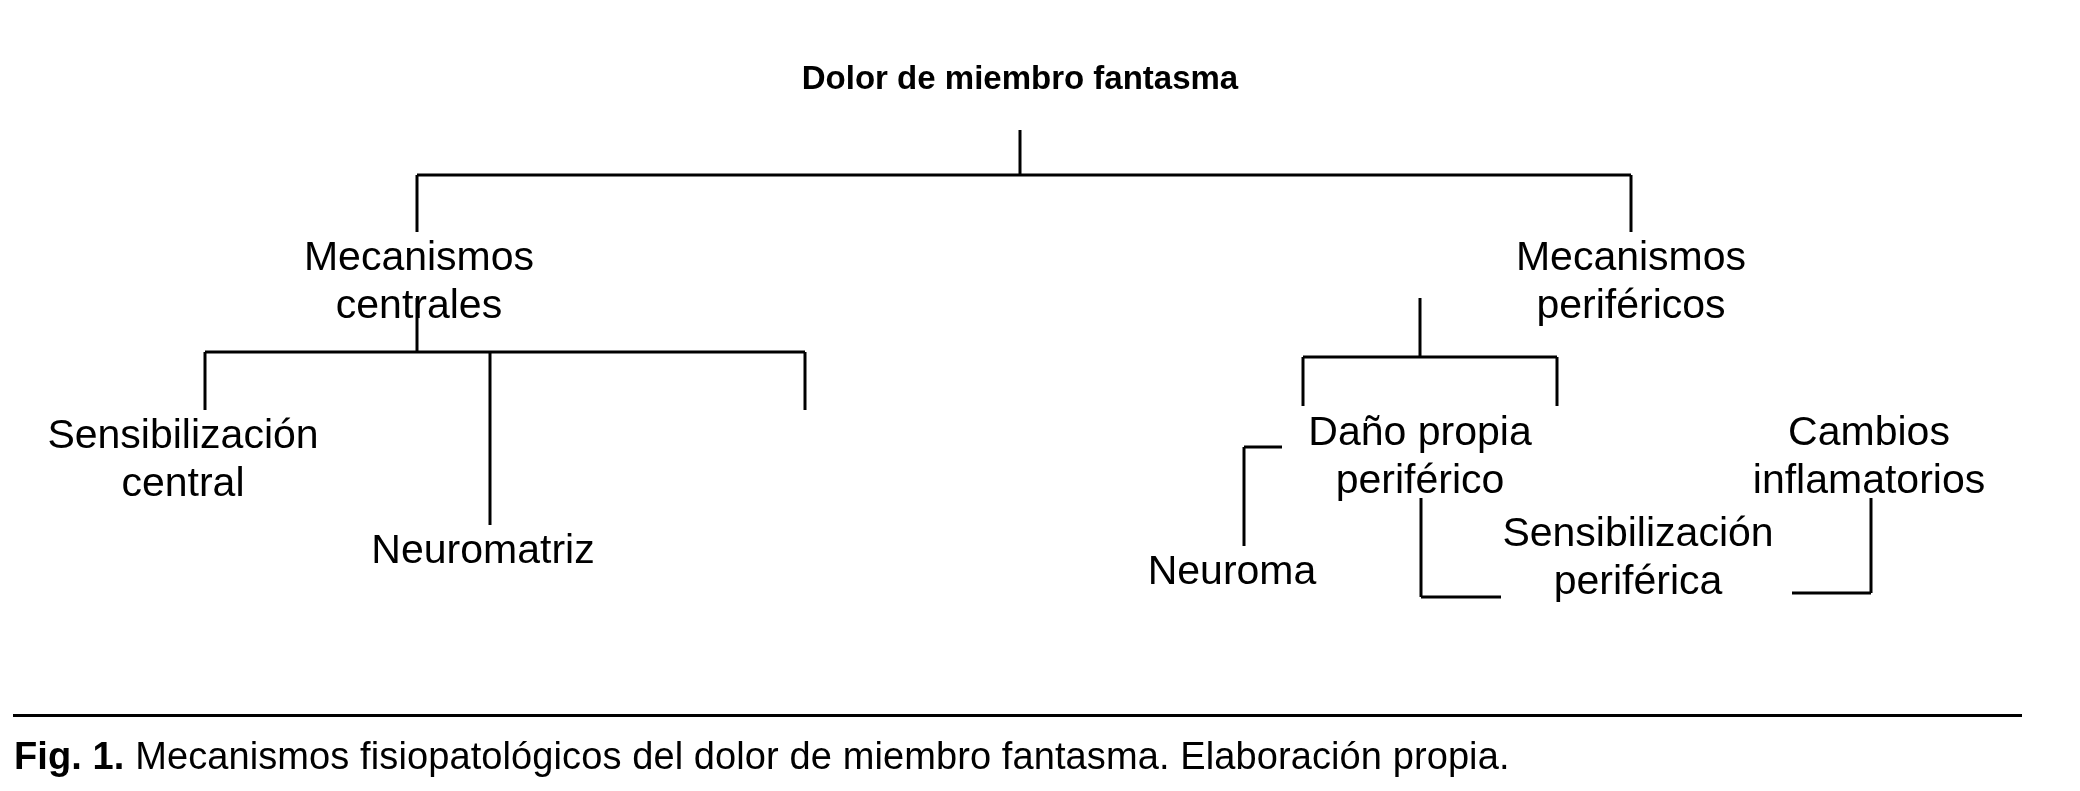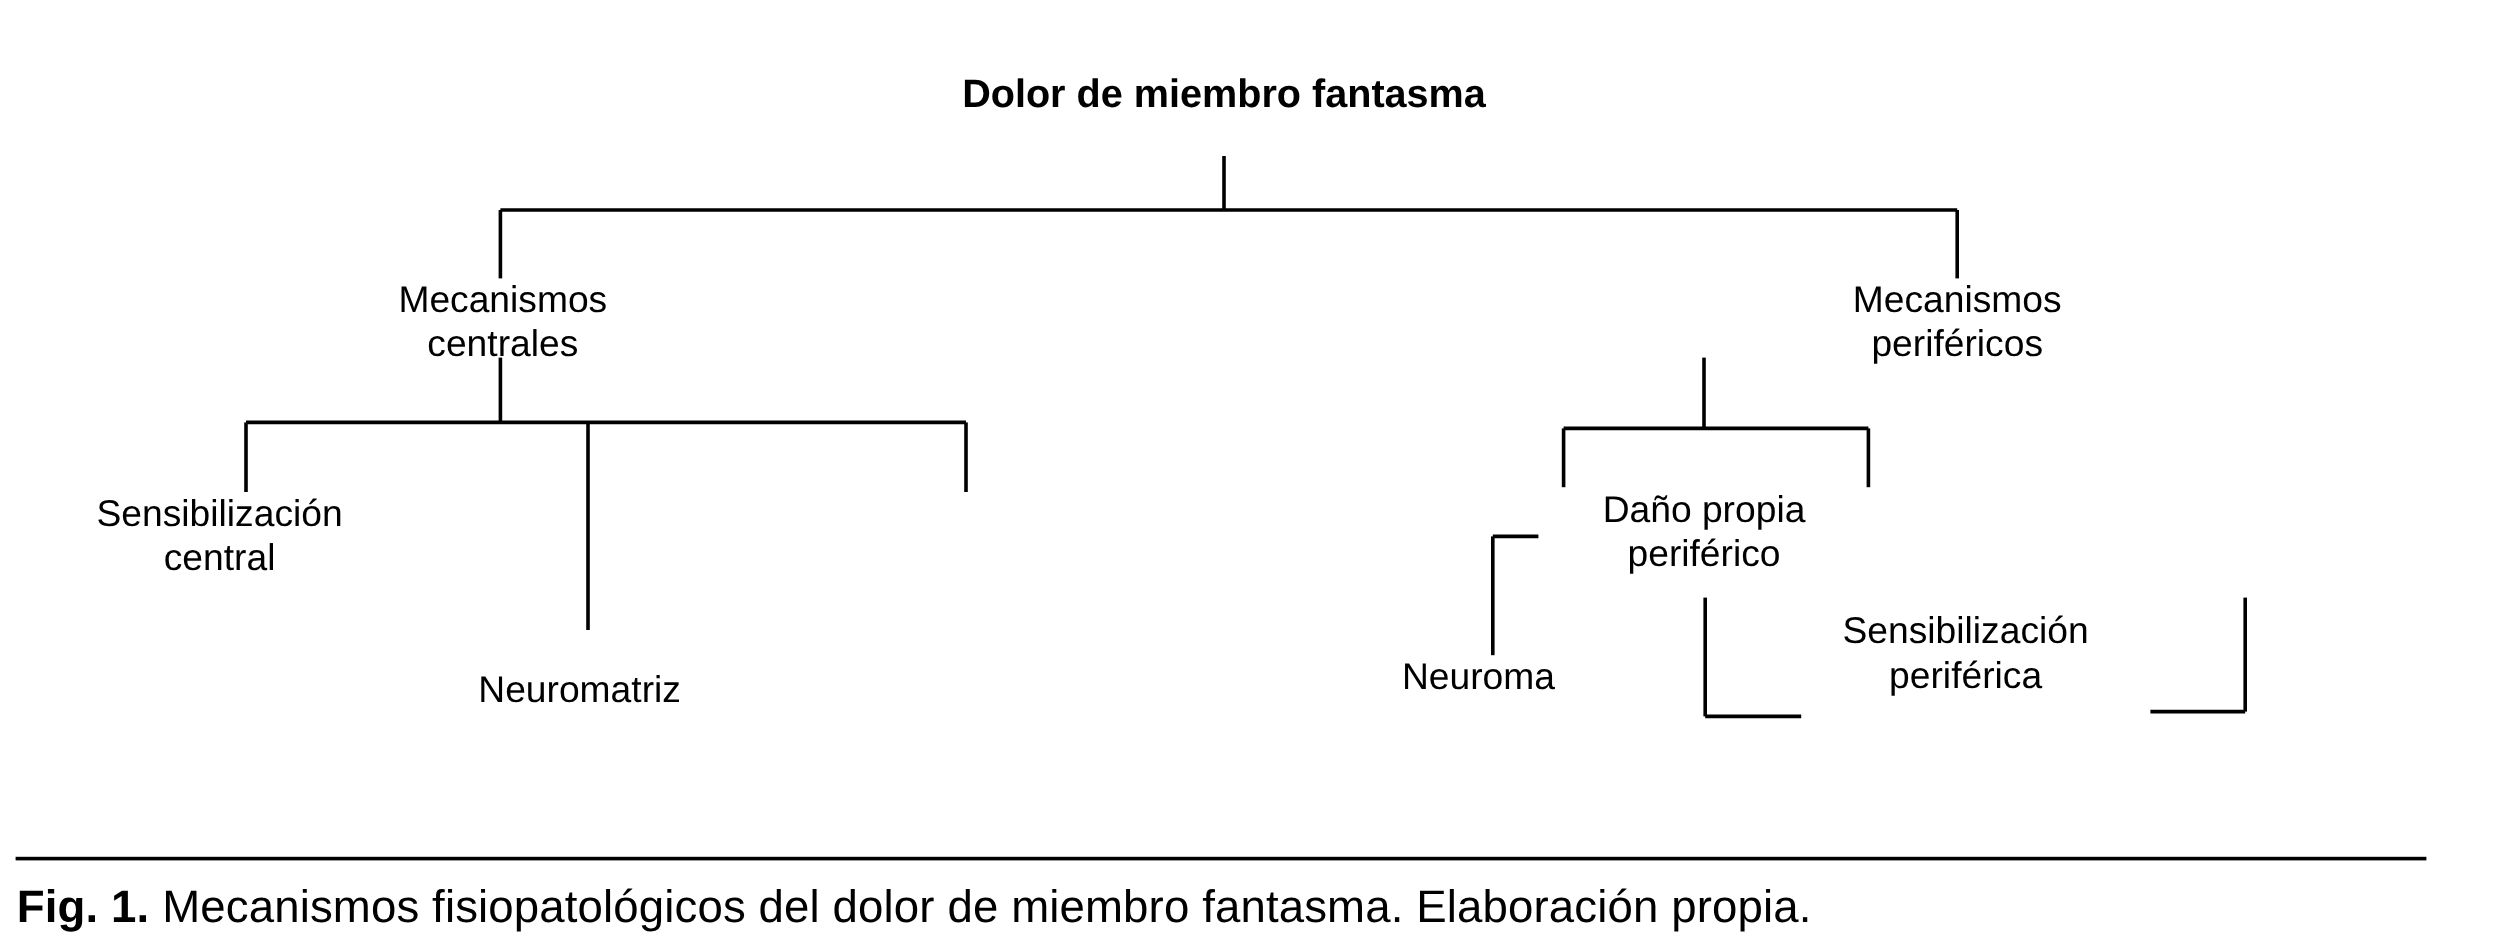--- a/index.html
+++ b/index.html
@@ -27,21 +27,21 @@
     width: 2080px;
     height: 791px;
     pointer-events: none;
   }
   .node {
     position: absolute;
     text-align: center;
     line-height: 1.18;
     white-space: pre-line;
     font-family: "Liberation Sans", sans-serif;
-    font-size: 31px;
+    font-size: 41px;
     color: #000000;
     transform: translateX(-50%);
   }
   .node.root {
     font-weight: bold;
     font-size: 33px;
   }
   .caption-rule {
     position: absolute;
     left: 13px;
@@ -104,26 +104,28 @@
 
   <div class="node" style="left:419px; top:232px;">Mecanismos
 centrales</div>
 
   <div class="node" style="left:1631px; top:232px;">Mecanismos
 periféricos</div>
 
   <div class="node" style="left:183px; top:410px;">Sensibilización
 central</div>
 
-  <div class="node" style="left:483px; top:525px;margin-top:32px;">Neuromatriz</div>
+  <div class="node" style="left:483px; top:525px;">Neuromatriz</div>
 
 
   <div class="node" style="left:1420px; top:407px;">Daño propia
 periférico</div>
 
+  <div class="node" style="left:1869px; top:407px;">Cambios
+inflamatorios</div>
 
   <div class="node" style="left:1232px; top:546px;">Neuroma</div>
 
   <div class="node" style="left:1638px; top:508px;">Sensibilización
 periférica</div>
 
   <div class="caption-rule"></div>
 
   <div class="caption">
     <span class="caption-label">Fig. 1.</span><span> Mecanismos fisiopatológicos del dolor de miembro fantasma. Elaboración propia.</span>

